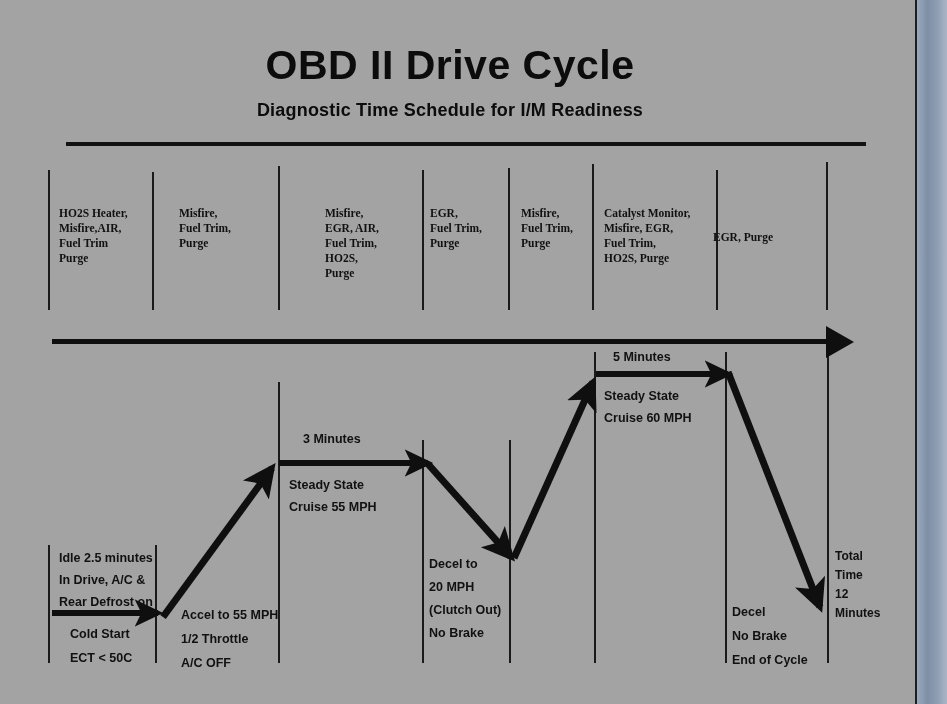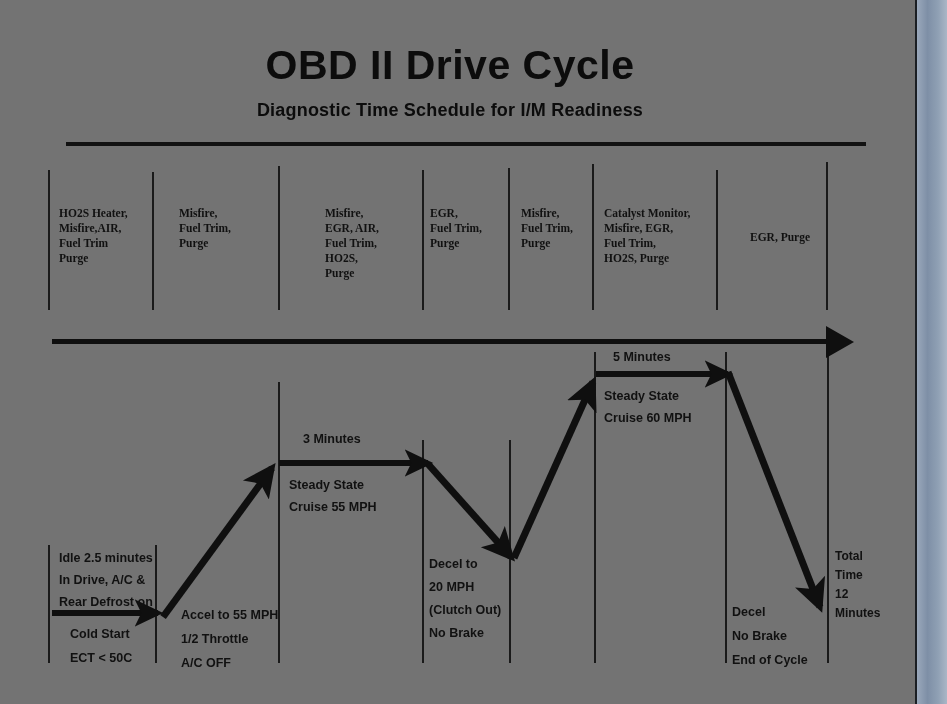--- a/index.html
+++ b/index.html
@@ -11,21 +11,21 @@
   body {
     width: 947px;
     height: 704px;
     overflow: hidden;
     font-family: "Liberation Sans", sans-serif;
   }
   #page {
     position: relative;
     width: 947px;
     height: 704px;
-    background: #737373;
+    background: #a3a3a3;
   }
   
   #page-edge-line {
     position: absolute;
     top: 0;
     left: 915px;
     width: 2px;
     height: 704px;
     background: #1b1f24;
   }
@@ -180,21 +180,21 @@
   <div class="monitor-label" style="left:430px; top:206px; width:80px;">EGR,
 Fuel Trim,
 Purge</div>
   <div class="monitor-label" style="left:521px; top:206px; width:80px;">Misfire,
 Fuel Trim,
 Purge</div>
   <div class="monitor-label" style="left:604px; top:206px; width:112px;">Catalyst Monitor,
 Misfire, EGR,
 Fuel Trim,
 HO2S, Purge</div>
-  <div class="monitor-label" style="left:735px; top:230px; width:90px;text-align:center;">EGR, Purge</div>
+  <div class="monitor-label" style="left:713px; top:230px; width:90px;">EGR, Purge</div>
 
   <svg id="arrow-layer" viewBox="0 0 947 704" xmlns="http://www.w3.org/2000/svg">
     <defs>
       <marker id="ah" viewBox="0 0 12 12" refX="9" refY="6" markerWidth="5.2" markerHeight="5.2" orient="auto-start-reverse">
         <path d="M 0 0.7 L 11 6 L 0 11.3 L 2.6 6 Z" fill="#0f0f0f"></path>
       </marker>
     </defs>
 
     <line x1="52" y1="613" x2="158" y2="613" stroke="#0f0f0f" stroke-width="6" marker-end="url(#ah)"></line>
 

